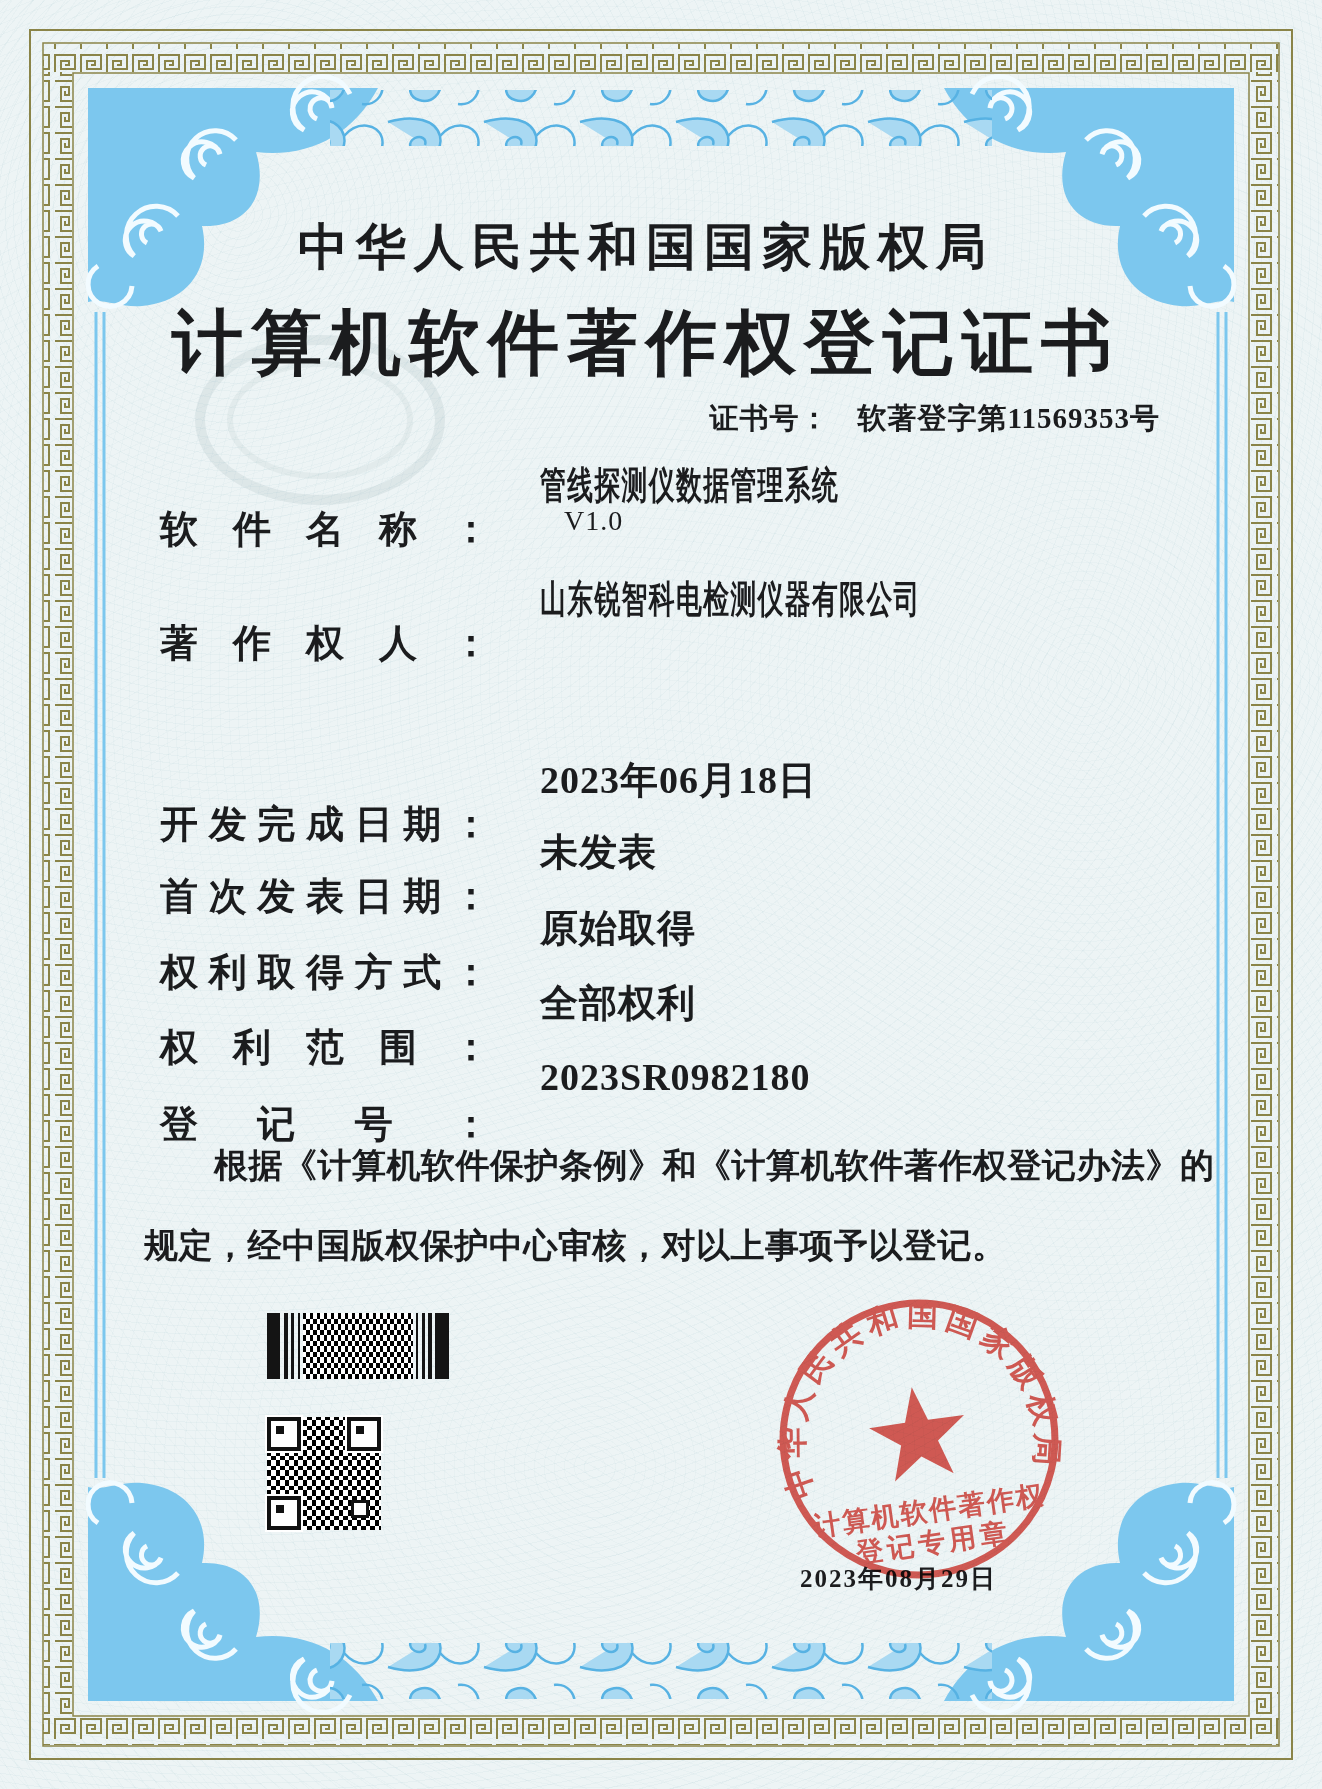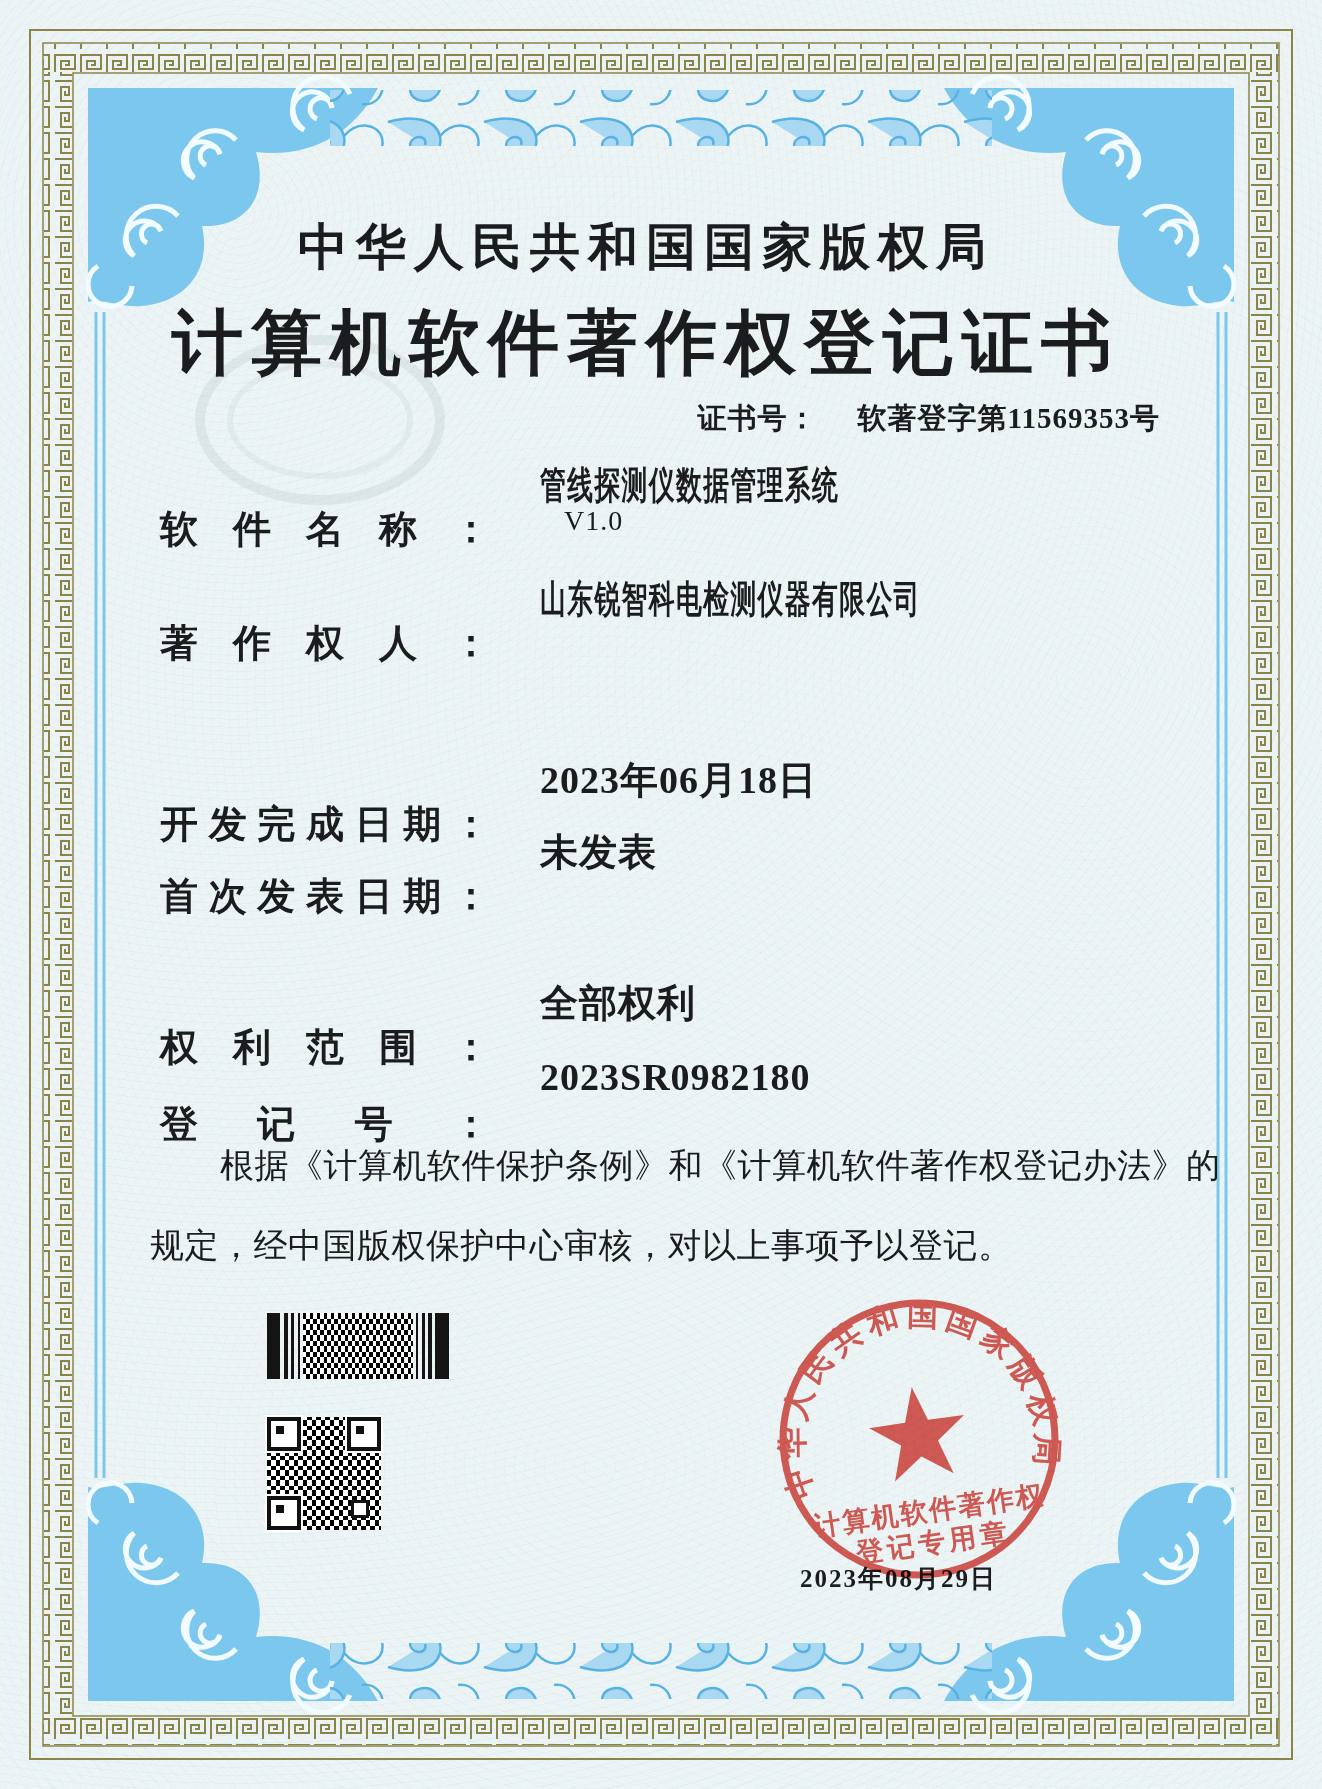--- a/index.html
+++ b/index.html
@@ -11,27 +11,27 @@
     background-image:
       repeating-radial-gradient(circle at 18% 12%, rgba(125,175,185,.07) 0 1px, transparent 1px 8px),
       repeating-radial-gradient(circle at 82% 38%, rgba(125,175,185,.05) 0 1px, transparent 1px 9px),
       repeating-radial-gradient(circle at 45% 82%, rgba(125,175,185,.05) 0 1px, transparent 1px 10px);
   }
   .deco{position:absolute;left:0;top:0;z-index:1;}
   .content{position:absolute;left:0;top:0;width:100%;height:100%;z-index:2;}
   .title{position:absolute;left:70px;right:100px;text-align:center;font-weight:700;}
   .title1{top:214px;font-size:50px;letter-spacing:8px;}
   .title2{top:296px;font-size:71px;letter-spacing:8px;}
-  .certno{position:absolute;top:399px;right:162px;font-size:29px;font-weight:700;display:flex;gap:40px;letter-spacing:1px;}
+  .certno{position:absolute;top:399px;right:162px;font-size:29px;font-weight:700;display:flex;gap:28px;letter-spacing:1px;}
   .field-row{position:absolute;left:160px;font-size:38px;font-weight:700;white-space:nowrap;}
   .flabel{display:inline-block;width:330px;text-align:justify;text-align-last:justify;vertical-align:top;margin-top:44px;}
   .fvalue{display:inline-block;margin-left:50px;letter-spacing:1px;vertical-align:top;}
   .fvalue.cond{transform:scaleX(.68);transform-origin:0 50%;letter-spacing:2px;}
   .fvalue2{position:absolute;left:564px;font-size:28px;font-weight:400;letter-spacing:1px;}
-  .stmt{position:absolute;left:150px;width:1035px;font-size:34px;font-weight:400;letter-spacing:0.5px;white-space:nowrap;}
+  .stmt{position:absolute;left:144px;width:1035px;font-size:34px;font-weight:700;letter-spacing:0.5px;white-space:nowrap;}
   .stmt.l1{text-indent:70px;}
   .issue-date{position:absolute;left:800px;top:1562px;font-size:25px;font-weight:700;letter-spacing:2px;z-index:4;}
   
   .barcode{position:absolute;left:267px;top:1313px;width:182px;height:66px;z-index:2;}
   .bc-start,.bc-stop,.bc-mid{position:absolute;top:0;height:100%;}
   .bc-start{left:0;width:36px;background-image:linear-gradient(90deg,#141414 0 13px,transparent 13px 17px,#141414 17px 21px,transparent 21px 24px,#141414 24px 27px,transparent 27px 31px,#141414 31px 33px,transparent 33px 36px);}
   .bc-stop{right:0;width:36px;background-image:linear-gradient(90deg,transparent 0 3px,#141414 3px 5px,transparent 5px 9px,#141414 9px 12px,transparent 12px 15px,#141414 15px 19px,transparent 19px 22px,#141414 22px 36px);}
   .bc-mid{left:36px;width:110px;background-color:#fff;
     background-image:repeating-linear-gradient(90deg,#000 0 3px,#fff 3px 7px),repeating-linear-gradient(0deg,#000 0 5px,#fff 5px 11px);
     background-blend-mode:difference;}
@@ -116,20 +116,23 @@
   </div>
 
   <div class="field-row" style="top:755px">
     <span class="flabel">开发完成日期：</span><span class="fvalue">2023年06月18日</span>
   </div>
 
   <div class="field-row" style="top:827px">
     <span class="flabel">首次发表日期：</span><span class="fvalue">未发表</span>
   </div>
 
+  <div class="field-row" style="top:903px">
+    <span class="flabel">权利取得方式：</span><span class="fvalue">原始取得</span>
+  </div>
 
   <div class="field-row" style="top:978px">
     <span class="flabel">权利范围：</span><span class="fvalue">全部权利</span>
   </div>
 
   <div class="field-row" style="top:1055px">
     <span class="flabel">登记号：</span><span class="fvalue">2023SR0982180</span>
   </div>
 
   <div class="stmt l1" style="top:1143px">根据《计算机软件保护条例》和《计算机软件著作权登记办法》的</div>

